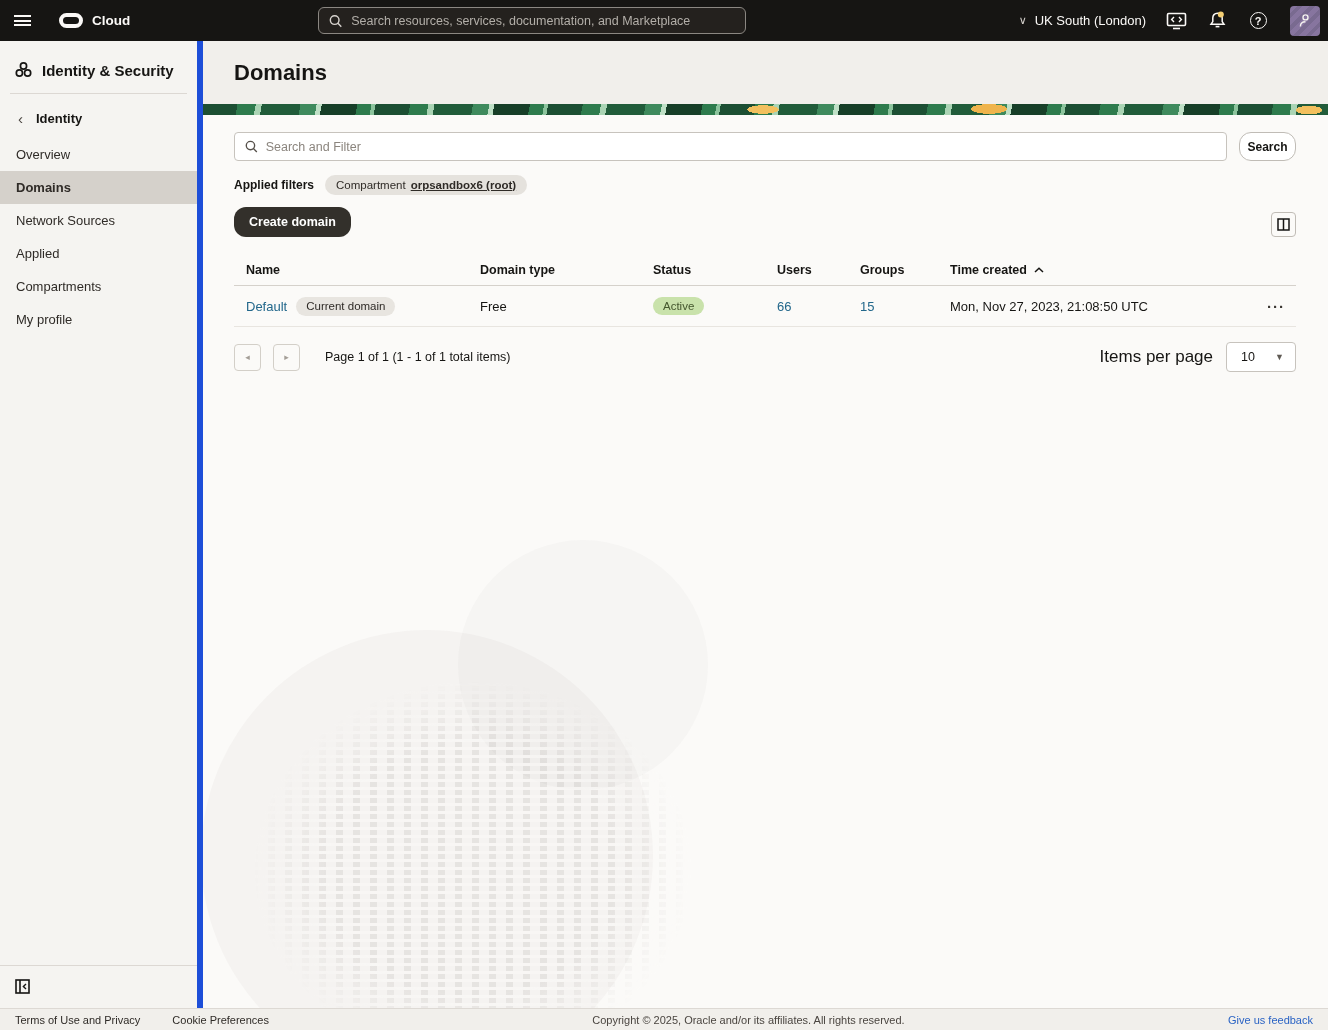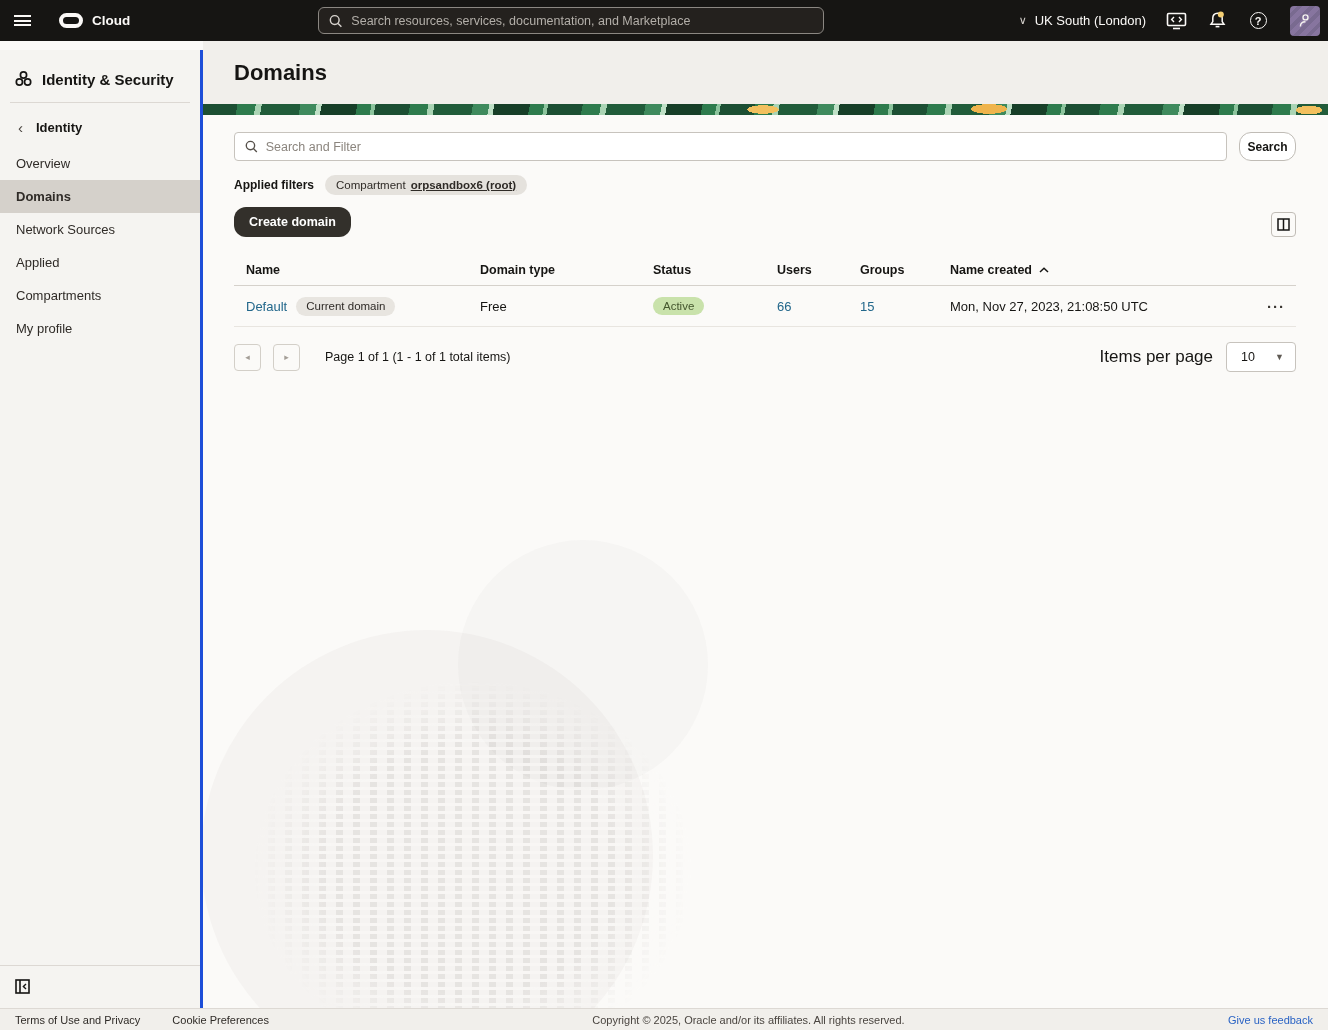--- a/index.html
+++ b/index.html
@@ -14,42 +14,42 @@
   .topbar {
     height:41px; background:#161513; display:flex; align-items:center;
     flex:0 0 41px; position:relative; color:#fbf9f7;
   }
   .hamburger { width:45px; height:41px; display:flex; align-items:center; justify-content:center; cursor:pointer; }
   .hamburger div { width:17px; height:11px; border-top:2px solid #fbf9f7; border-bottom:2px solid #fbf9f7; position:relative; }
   .hamburger div::after { content:""; position:absolute; left:0; top:2.5px; width:17px; height:2px; background:#fbf9f7; }
   .brand { display:flex; align-items:center; gap:9px; margin-left:14px; }
   .o-logo { width:24px; height:15px; border:4px solid #fbf9f7; border-radius:9px; }
   .brand-name { font-size:13.5px; font-weight:bold; color:#fbf9f7; }
-  .top-search { position:absolute; left:318px; top:7px; width:506px; height:27px;
+  .top-search { position:absolute; left:318px; top:7px; width:428px; height:27px;
     background:#24211e; border:1px solid #8b8782; border-radius:6px;
     display:flex; align-items:center; padding:0 10px; gap:9px; }
   .top-search input { background:transparent; border:none; outline:none; color:#d7d3ce;
     font-size:12.5px; width:100%; font-family:"Liberation Sans",sans-serif; }
   .top-search input::placeholder { color:#b3afa9; }
   .top-right { position:absolute; right:8px; top:0; height:41px; display:flex; align-items:center; gap:19px; }
   .region { display:flex; align-items:center; gap:8px; font-size:13px; color:#fbf9f7; cursor:pointer; }
   .chev { font-size:11px; color:#d7d3ce; }
   .tb-icon { width:22px; height:22px; display:flex; align-items:center; justify-content:center; cursor:pointer; position:relative; }
   .help-circle { width:17px; height:17px; border:1.6px solid #fbf9f7; border-radius:50%;
     font-size:11px; font-weight:bold; display:flex; align-items:center; justify-content:center; color:#fbf9f7; }
   .avatar { width:30px; height:30px; border-radius:4px; margin-left:2px; cursor:pointer;
     background:repeating-linear-gradient(135deg,#87759f 0 5px,#796a90 5px 9px);
     display:flex; align-items:center; justify-content:center; }
 
   
   .shell { flex:1 1 auto; display:flex; min-height:0; }
 
   
-  .sidebar { width:203px; flex:0 0 203px; background:#f5f4f1; border-right:3px solid #1d4ed8;
-    display:flex; flex-direction:column;margin-top:9px; }
+  .sidebar { width:203px; flex:0 0 203px; background:#f5f4f1; border-right:6px solid #1d4ed8;
+    display:flex; flex-direction:column; }
   .sb-title { display:flex; align-items:center; gap:9px; padding:20px 14px 14px 14px; }
   .sb-title-label { font-size:15px; font-weight:bold; color:#161513; }
   .sb-divider { height:1px; background:#dcd8d3; margin:0 10px; }
   .sb-section { display:flex; align-items:center; gap:13px; padding:17px 16px 12px 18px; }
   .sb-back { font-size:15px; color:#4a4540; cursor:pointer; line-height:1; }
   .sb-section-label { font-size:13px; font-weight:bold; }
   .sb-nav { display:flex; flex-direction:column; }
   .sb-item { font-size:13px; color:#2f2b27; padding:9px 16px; cursor:pointer; }
   .sb-item.selected { background:#d5d1cb; font-weight:bold; }
   .sb-spacer { flex:1 1 auto; }
@@ -266,21 +266,21 @@
       </div>
 
       <div class="table">
         <div class="tgrid thead">
           <span class="th">Name</span>
           <span class="th">Domain type</span>
           <span class="th">Status</span>
           <span class="th">Users</span>
           <span class="th">Groups</span>
           <span class="th">
-            <span>Name created</span>
+            <span>Time created</span>
             <svg width="10" height="6" viewBox="0 0 10 6">
               <path d="M1 5 L5 1.2 L9 5" fill="none" stroke="#161513" stroke-width="1.5"></path>
             </svg>
           </span>
           <span></span>
         </div>
 
         <div class="tgrid trow">
           <span class="name-cell">
             <a class="link">Default</a>

